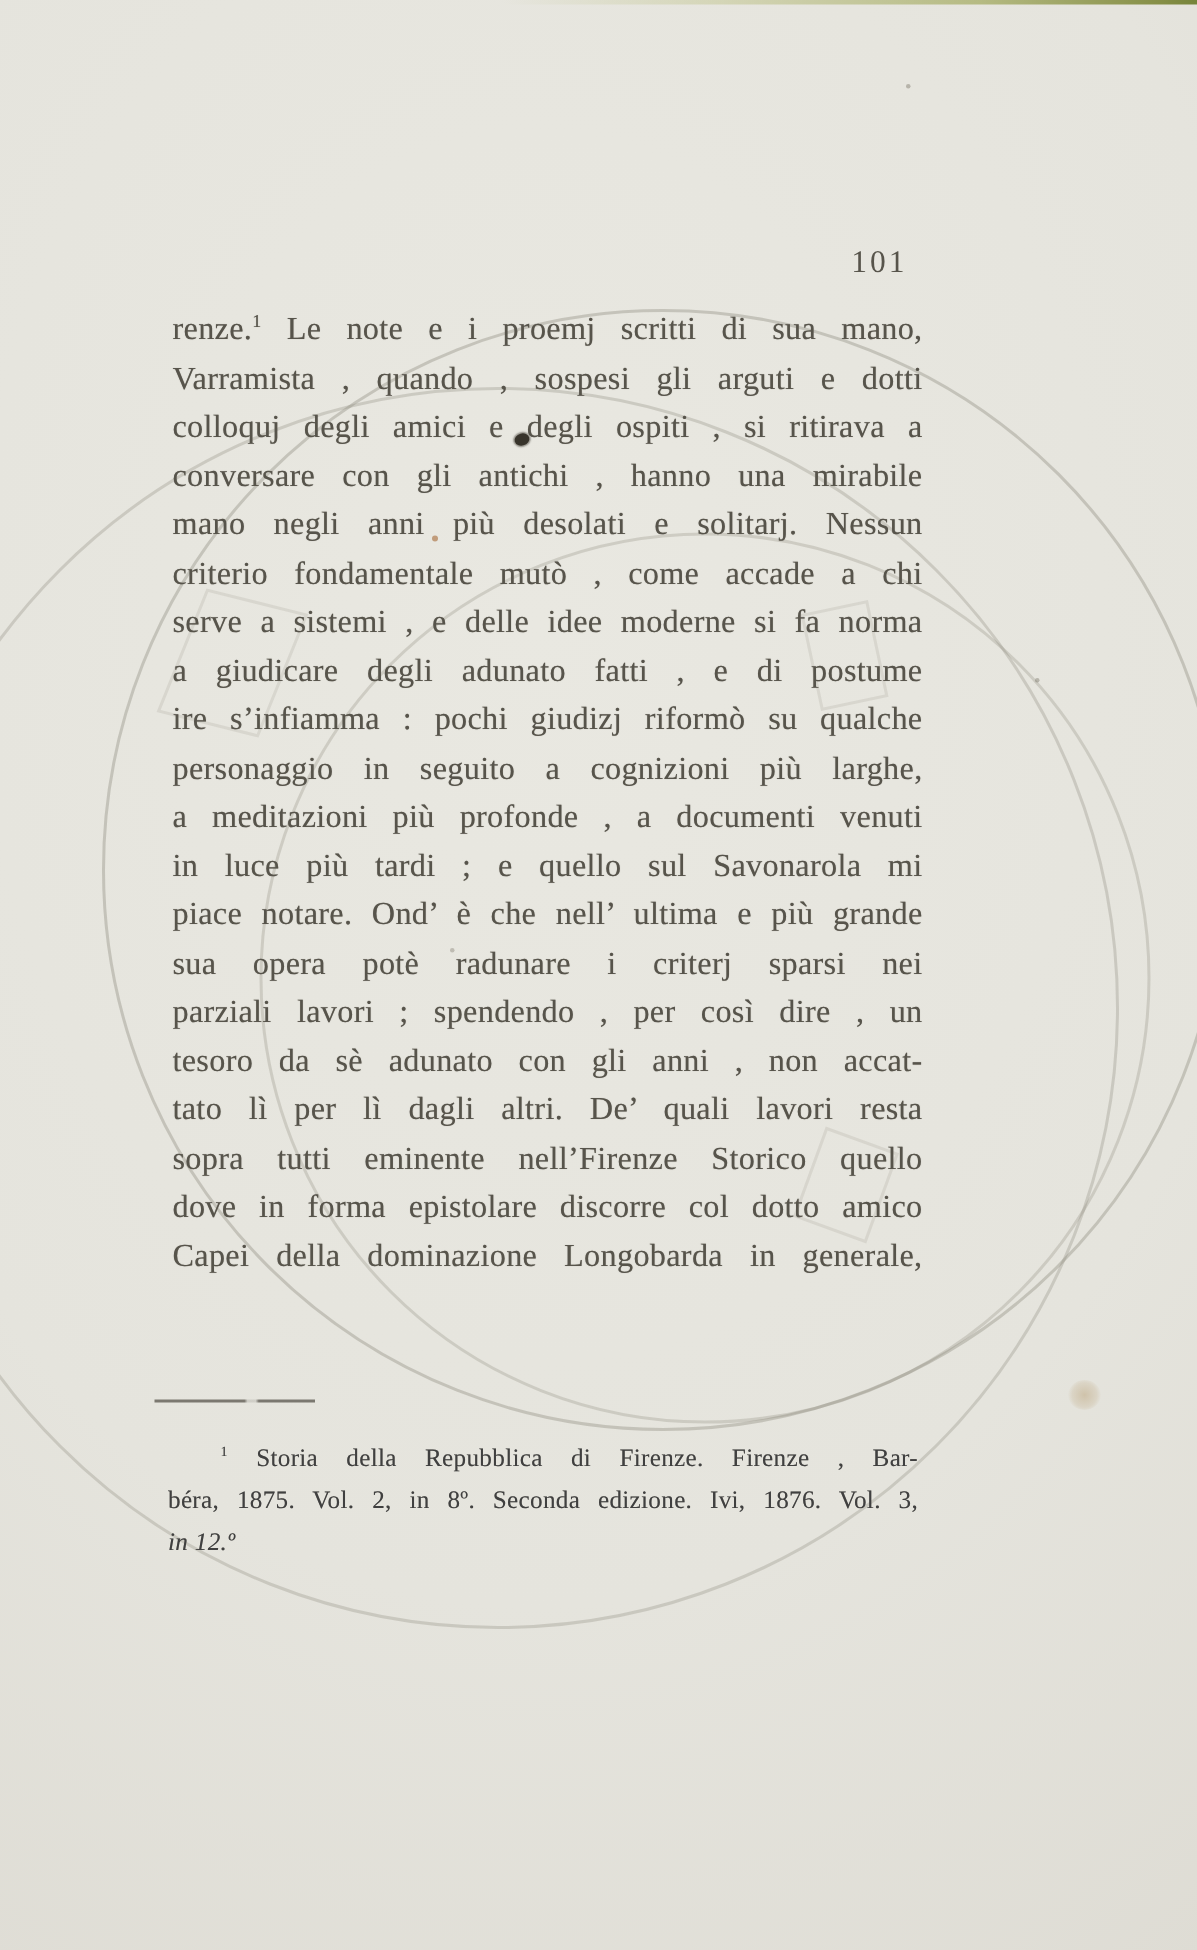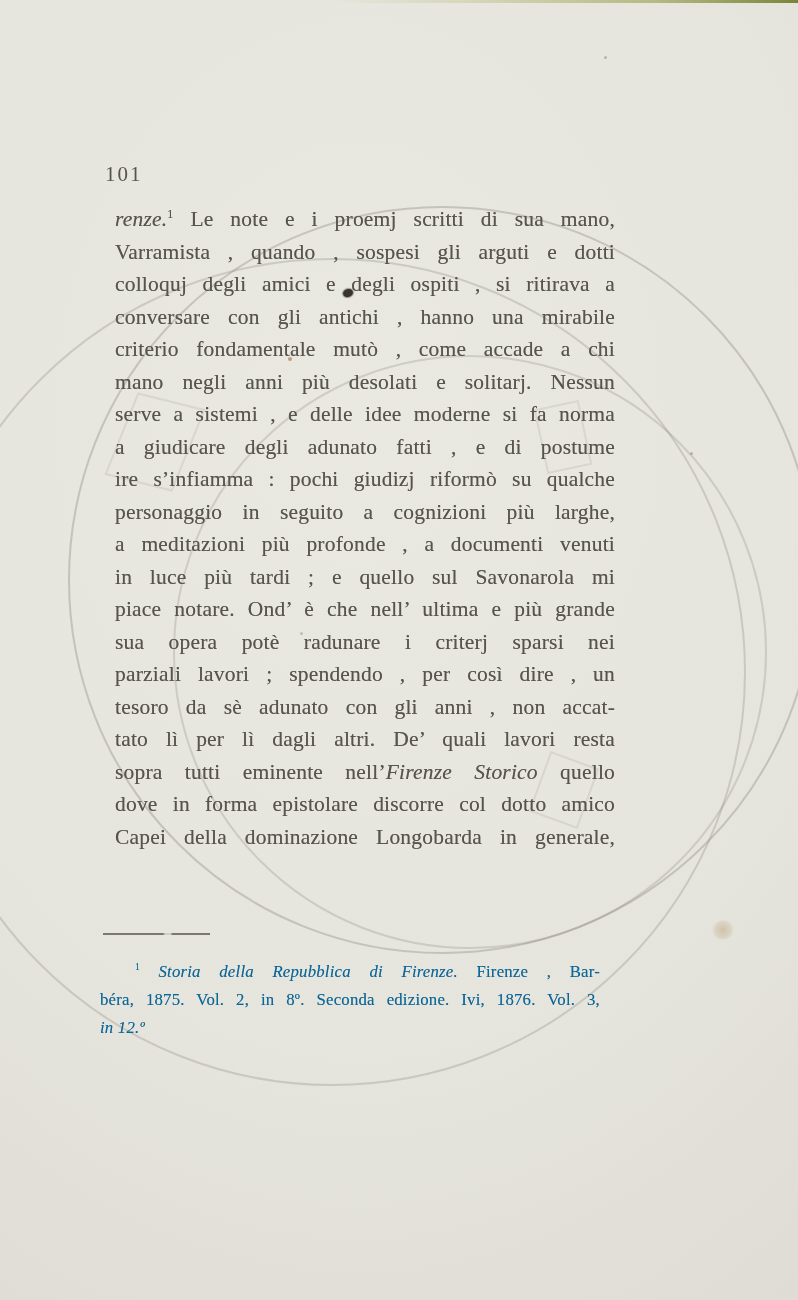--- a/index.html
+++ b/index.html
@@ -37,39 +37,39 @@
   .blot{position:absolute;border-radius:50%;}
   .blot.ink{left:343px;top:289px;width:10px;height:8px;background:#38342b;transform:rotate(-15deg);box-shadow:0 0 1px 1px rgba(56,52,43,0.45);}
   .blot.rust{left:288px;top:357px;width:4px;height:4px;background:rgba(160,95,40,0.55);}
   .blot.stain{left:712px;top:920px;width:22px;height:20px;background:radial-gradient(circle,rgba(176,146,96,0.40) 0%,rgba(176,146,96,0.18) 55%,rgba(176,146,96,0) 75%);}
   .blot.s1{left:604px;top:56px;width:3px;height:3px;background:rgba(95,90,75,0.35);}
   .blot.s2{left:690px;top:452px;width:3px;height:3px;background:rgba(95,90,75,0.35);}
   .blot.s3{left:300px;top:632px;width:3px;height:3px;background:rgba(95,90,75,0.30);}
 
   .page-number{
     position:absolute;left:105px;top:162px;width:500px;
-    text-align:left;font-size:21px;letter-spacing:2px;color:var(--ink);
+    text-align:right;font-size:21px;letter-spacing:2px;color:var(--ink);
   }
   .body-text{
     position:absolute;left:115px;top:203px;width:500px;
     font-size:21.5px;line-height:32.5px;color:var(--ink);
     letter-spacing:0.2px;word-spacing:1.5px;
     text-shadow:0 0 0.5px rgba(87,84,75,0.55);
   }
   .body-text .line{text-align:justify;text-align-last:justify;height:32.5px;overflow:hidden;}
-  .it{font-style:italic;}
+  .it{}
   sup{font-size:0.56em;vertical-align:super;line-height:0;}
 
   .footnote-sep{
     position:absolute;left:103px;top:933px;width:107px;height:1.6px;
     background:linear-gradient(to right,#7b7870 0%,#7b7870 56%,rgba(123,120,112,0.2) 58%,rgba(123,120,112,0.2) 63%,#7b7870 65%,#7b7870 100%);
   }
   .footnote{
-    position:absolute;left:100px;top:958px;width:500px;
-    font-size:16.8px;line-height:28px;color:#0369a1;
+    position:absolute;left:112px;top:958px;width:500px;
+    font-size:16.8px;line-height:28px;color:#404040;
     letter-spacing:0.2px;text-shadow:0 0 0.4px rgba(91,88,79,0.5);
   }
   .footnote .line{text-align:justify;text-align-last:justify;height:28px;overflow:hidden;}
   .footnote .line:first-child{text-indent:35px;}
   .footnote .line:last-child{text-align-last:left;font-style:italic;}
 </style>
 </head>
 <body style="--paper: #e5e4dd; --ink: #57544b;">
 
 <div class="edge-strip"></div>
@@ -88,22 +88,22 @@
 <div class="blot s2"></div>
 <div class="blot s3"></div>
 
 <div class="page-number">101</div>
 
 <div class="body-text">
     <div class="line"><span class="it">renze.</span><sup>1</sup><span> Le note e i proemj scritti di sua mano,</span></div>
     <div class="line"><span>Varramista , quando , sospesi gli arguti e dotti</span></div>
     <div class="line"><span>colloquj degli amici e degli ospiti , si ritirava a</span></div>
     <div class="line"><span>conversare con gli antichi , hanno una mirabile</span></div>
+    <div class="line"><span>mano negli anni più desolati e solitarj. Nessun</span></div>
     <div class="line"><span>criterio fondamentale mutò , come accade a chi</span></div>
-    <div class="line"><span>mano negli anni più desolati e solitarj. Nessun</span></div>
     <div class="line"><span>serve a sistemi , e delle idee moderne si fa norma</span></div>
     <div class="line"><span>a giudicare degli adunato fatti , e di postume</span></div>
     <div class="line"><span>ire s’infiamma : pochi giudizj riformò su qualche</span></div>
     <div class="line"><span>personaggio in seguito a cognizioni più larghe,</span></div>
     <div class="line"><span>a meditazioni più profonde , a documenti venuti</span></div>
     <div class="line"><span>in luce più tardi ; e quello sul Savonarola mi</span></div>
     <div class="line"><span>piace notare. Ond’ è che nell’ ultima e più grande</span></div>
     <div class="line"><span>sua opera potè radunare i criterj sparsi nei</span></div>
     <div class="line"><span>parziali lavori ; spendendo , per così dire , un</span></div>
     <div class="line"><span>tesoro da sè adunato con gli anni , non accat-</span></div>

